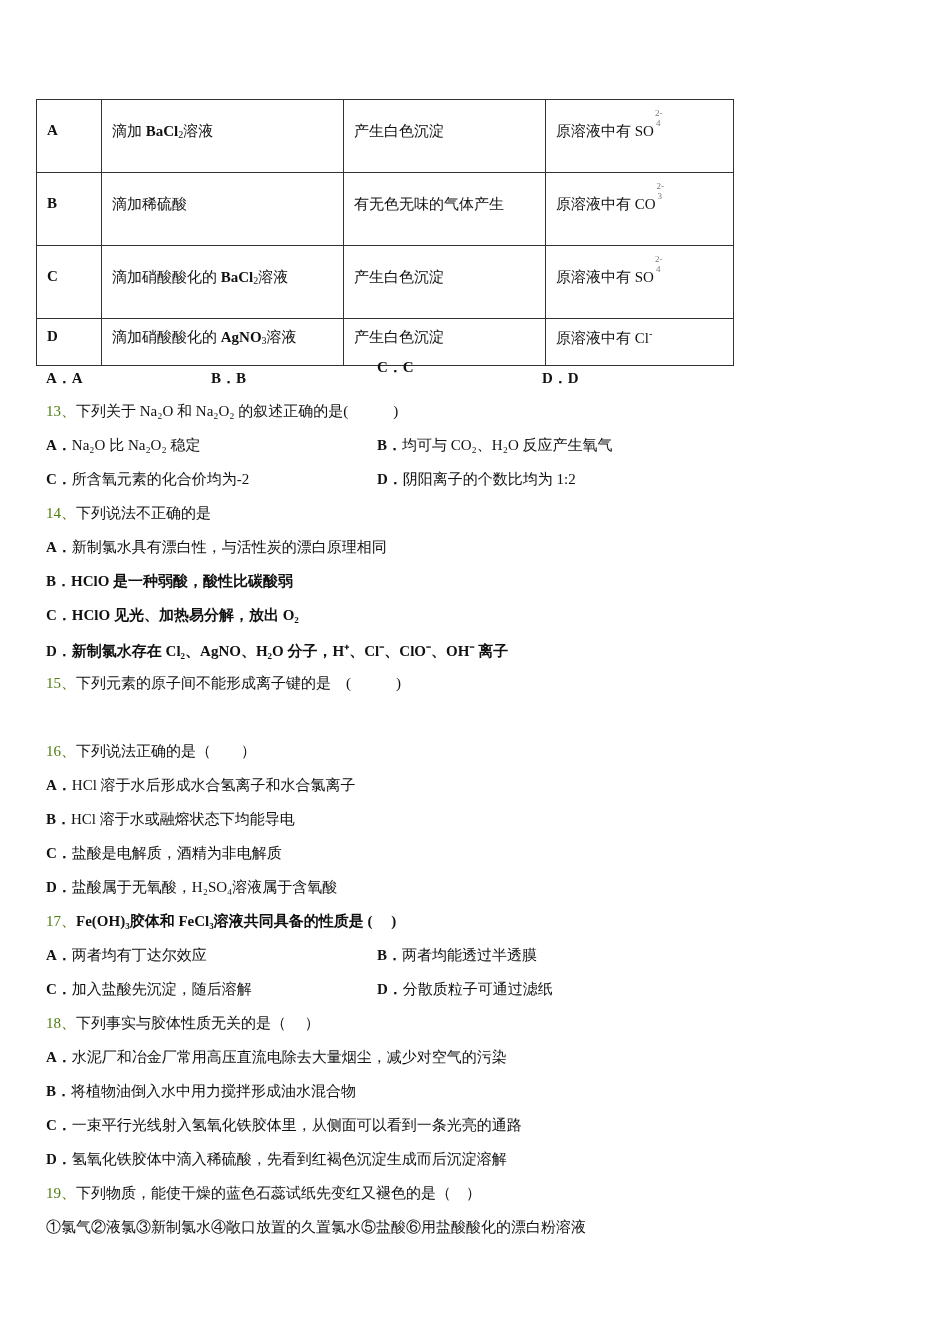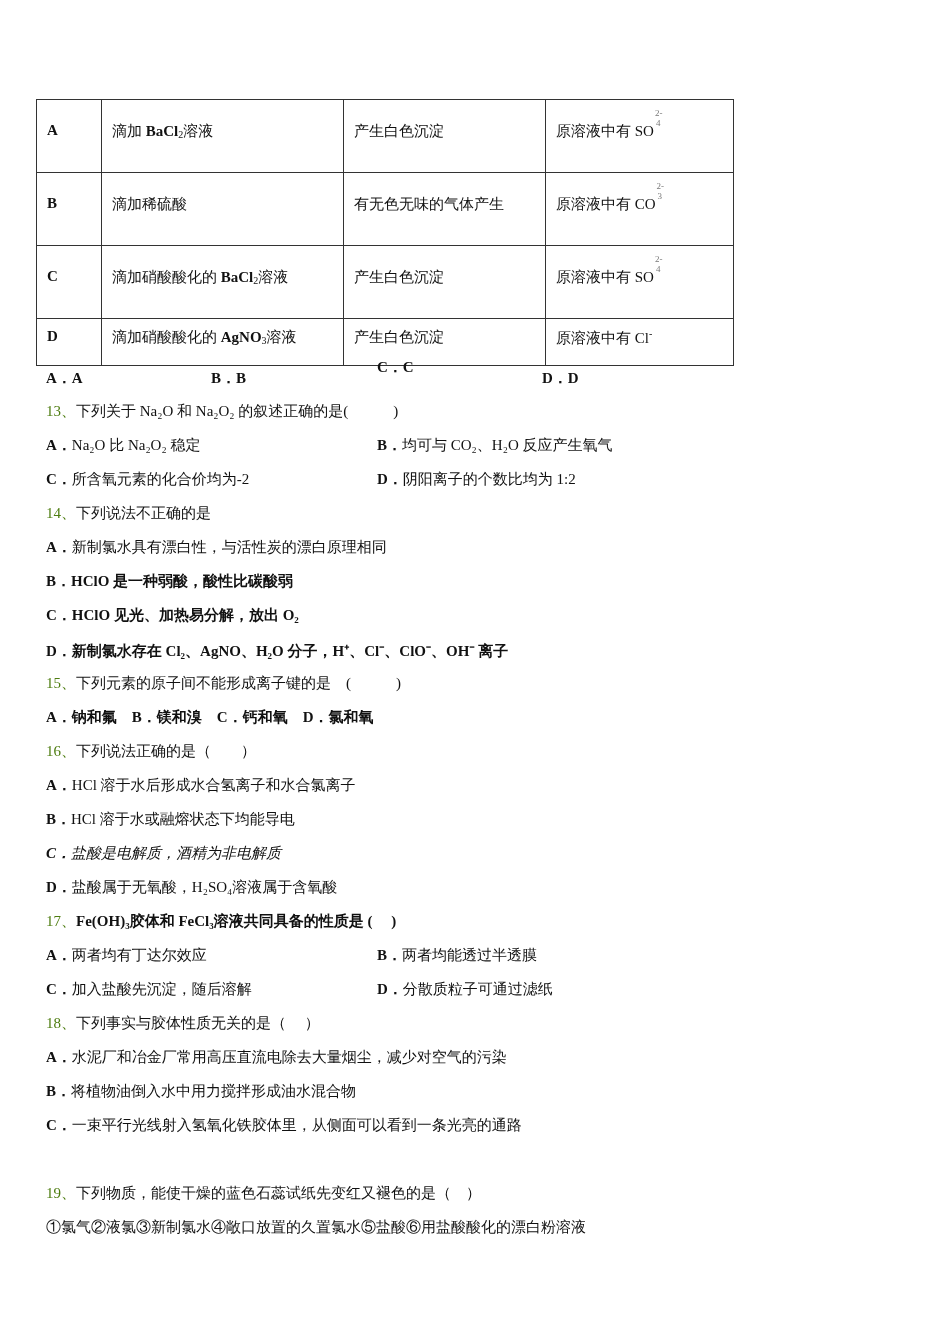--- a/index.html
+++ b/index.html
@@ -189,32 +189,31 @@
   <div class="line" style="top:606px;">
     <span class="lbl">C．</span><span class="bold">HClO 见光、加热易分解，放出 O₂</span>
   </div>
   <div class="line" style="top:640px;">
     <span class="lbl">D．</span><span class="bold">新制氯水存在 Cl₂、AgNO、H₂O 分子，H⁺、Cl⁻、ClO⁻、OH⁻ 离子</span>
   </div>
 
   <div class="line" style="top:674px;">
     <span class="qnum">15、</span><span>下列元素的原子间不能形成离子键的是　(　　　)</span>
   </div>
-  <div class="line bold" style="top:708px;">A．钠和氟　B．镁和溴　C．钙和氧　D．氯和氧</div>
 
   <div class="line" style="top:742px;">
     <span class="qnum">16、</span><span>下列说法正确的是（　　）</span>
   </div>
   <div class="line" style="top:776px;">
     <span class="lbl">A．</span><span>HCl 溶于水后形成水合氢离子和水合氯离子</span>
   </div>
   <div class="line" style="top:810px;text-align:right;">
     <span class="lbl">B．</span><span>HCl 溶于水或融熔状态下均能导电</span>
   </div>
-  <div class="line" style="top:844px;font-style:italic;">
+  <div class="line" style="top:844px;">
     <span class="lbl">C．</span><span>盐酸是电解质，酒精为非电解质</span>
   </div>
   <div class="line" style="top:878px;">
     <span class="lbl">D．</span><span>盐酸属于无氧酸，H₂SO₄溶液属于含氧酸</span>
   </div>
 
   <div class="line" style="top:912px;">
     <span class="qnum">17、</span><span class="bold">Fe(OH)₃胶体和 FeCl₃溶液共同具备的性质是 (　 )</span>
   </div>
   <div class="opt" style="left:46px; top:946px;">
@@ -235,19 +234,22 @@
   </div>
   <div class="line" style="top:1048px;">
     <span class="lbl">A．</span><span>水泥厂和冶金厂常用高压直流电除去大量烟尘，减少对空气的污染</span>
   </div>
   <div class="line" style="top:1082px;">
     <span class="lbl">B．</span><span>将植物油倒入水中用力搅拌形成油水混合物</span>
   </div>
   <div class="line" style="top:1116px;">
     <span class="lbl">C．</span><span>一束平行光线射入氢氧化铁胶体里，从侧面可以看到一条光亮的通路</span>
   </div>
+  <div class="line" style="top:1150px;">
+    <span class="lbl">D．</span><span>氢氧化铁胶体中滴入稀硫酸，先看到红褐色沉淀生成而后沉淀溶解</span>
+  </div>
 
   <div class="line" style="top:1184px;">
     <span class="qnum">19、</span><span>下列物质，能使干燥的蓝色石蕊试纸先变红又褪色的是（　）</span>
   </div>
   <div class="line" style="top:1218px;">①氯气②液氯③新制氯水④敞口放置的久置氯水⑤盐酸⑥用盐酸酸化的漂白粉溶液</div>
 
 </div>
 
 </body></html>

